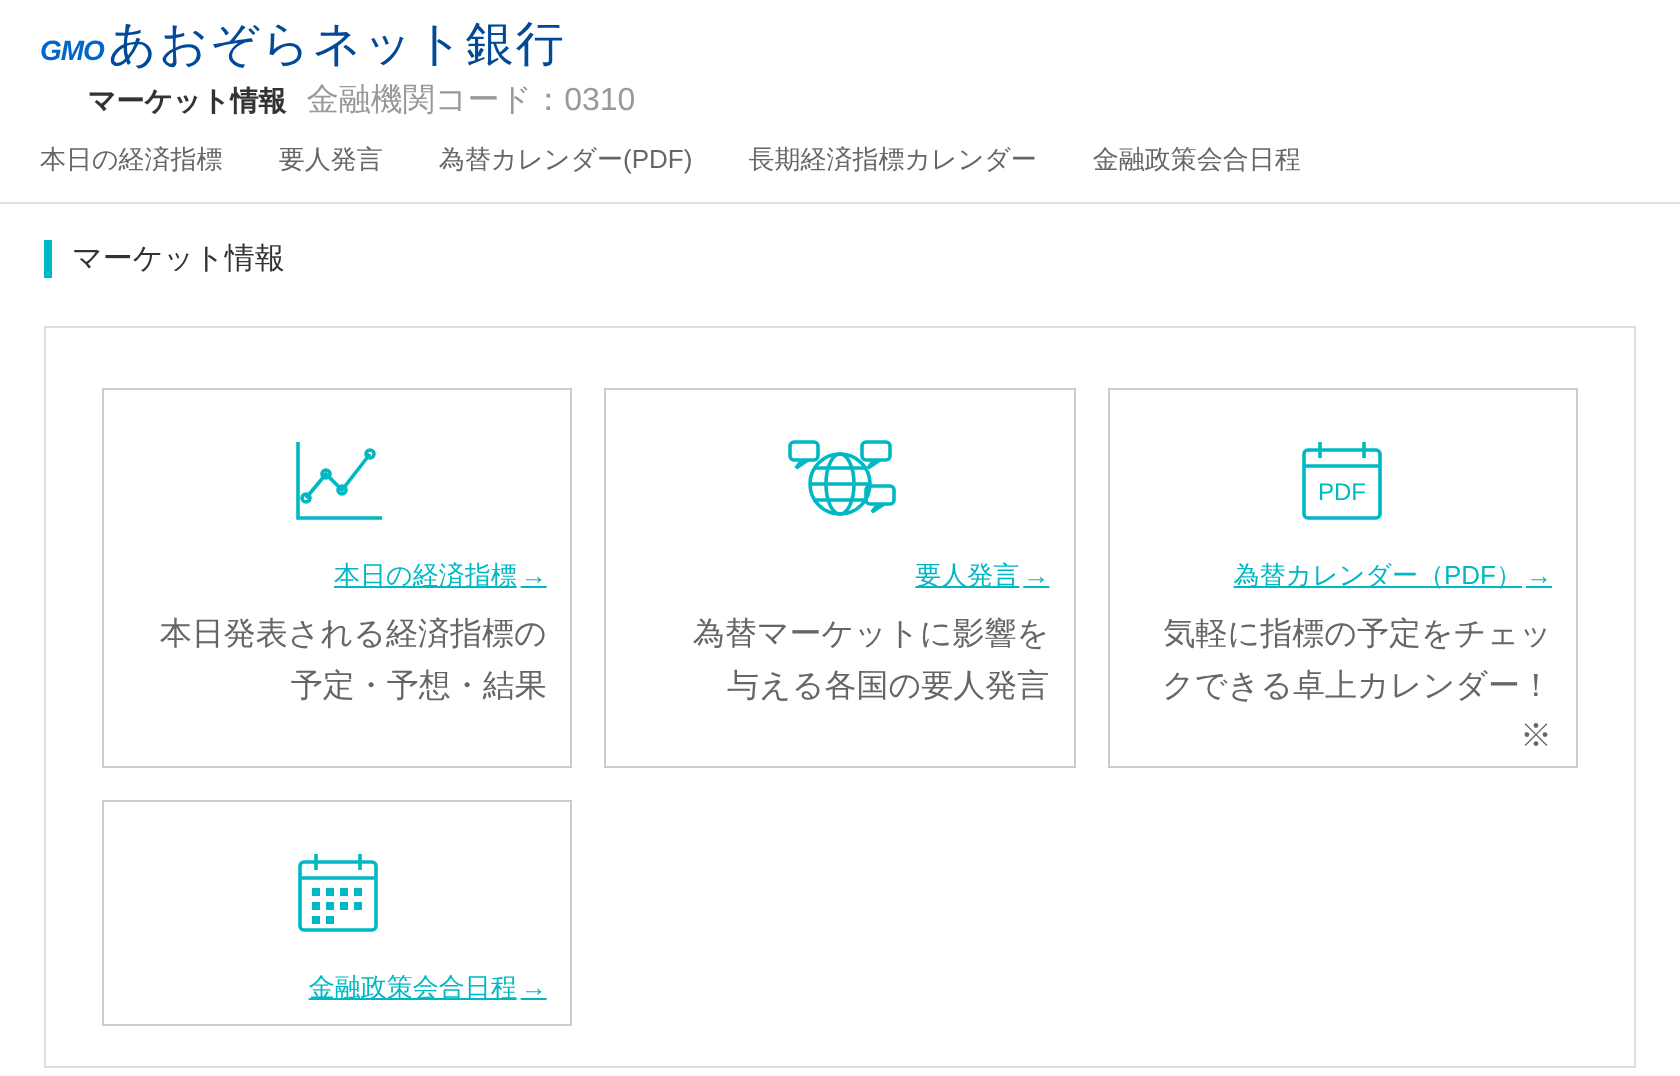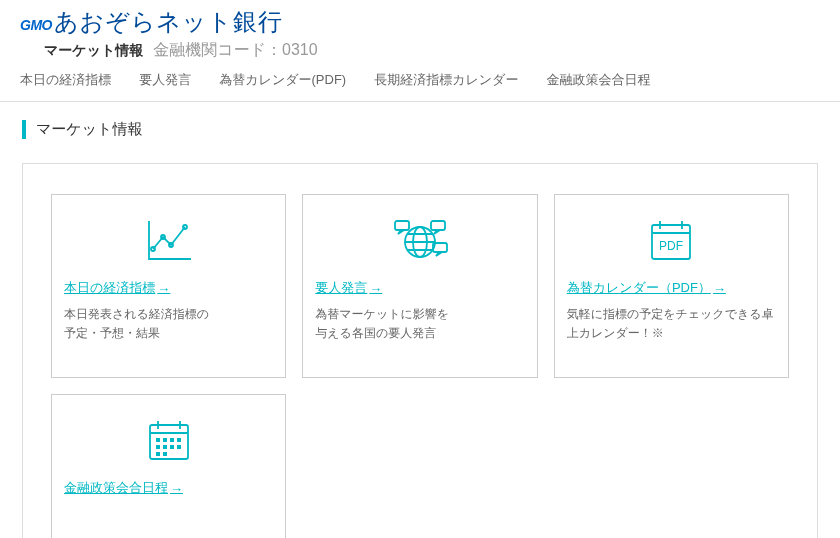--- a/index.html
+++ b/index.html
@@ -10,25 +10,25 @@
 .logo-text { color: #004a99; font-weight: normal; font-size: 24px; letter-spacing: 1px; }
 .subtitle-row { display: flex; align-items: baseline; gap: 10px; margin-top: 2px; margin-left: 24px; }
 .subtitle { font-size: 14px; font-weight: bold; color: #333; }
 .bank-code { font-size: 16px; color: #999; }
 .nav { display: flex; gap: 28px; padding: 10px 20px 12px; border-bottom: 1px solid #e0e0e0; }
 .nav a { color: #666; text-decoration: none; font-size: 13px; cursor: pointer; }
 .page-title-wrap { padding: 18px 22px 0; }
 .page-title { border-left: 4px solid #00b8c4; padding-left: 10px; font-size: 15px; font-weight: normal; color: #333; }
 .content-box { margin: 24px 22px 0; border: 1px solid #ddd; padding: 30px 28px 20px; }
 .card-grid { display: grid; grid-template-columns: repeat(3, 1fr); gap: 16px; }
-.card { border: 1px solid #ccc; padding: 16px 12px 34px; text-align: left; cursor: pointer; }
+.card { border: 1px solid #ccc; padding: 16px 12px 1px; text-align: right; cursor: pointer; }
 .card-icon { height: 58px; display: flex; align-items: center; justify-content: center; margin-bottom: 10px; }
 .card-title { color: #00b8c4; font-size: 13px; margin-bottom: 8px; text-decoration: underline; }
 .card-title .arrow { margin-left: 2px; }
-.card-desc { color: #666; font-size: 12px; line-height: 1.6; white-space: pre-line; }
+.card-desc { color: #666; font-size: 16px; line-height: 1.6; white-space: pre-line; }
 svg { stroke: #00b8c4; fill: none; stroke-width: 1.8; }
 </style>
 </head>
 <body>
 
 <div class="header">
   <div class="logo-row">
     <span class="logo-gmo">GMO</span>
     <span class="logo-text">あおぞらネット銀行</span>
   </div>

